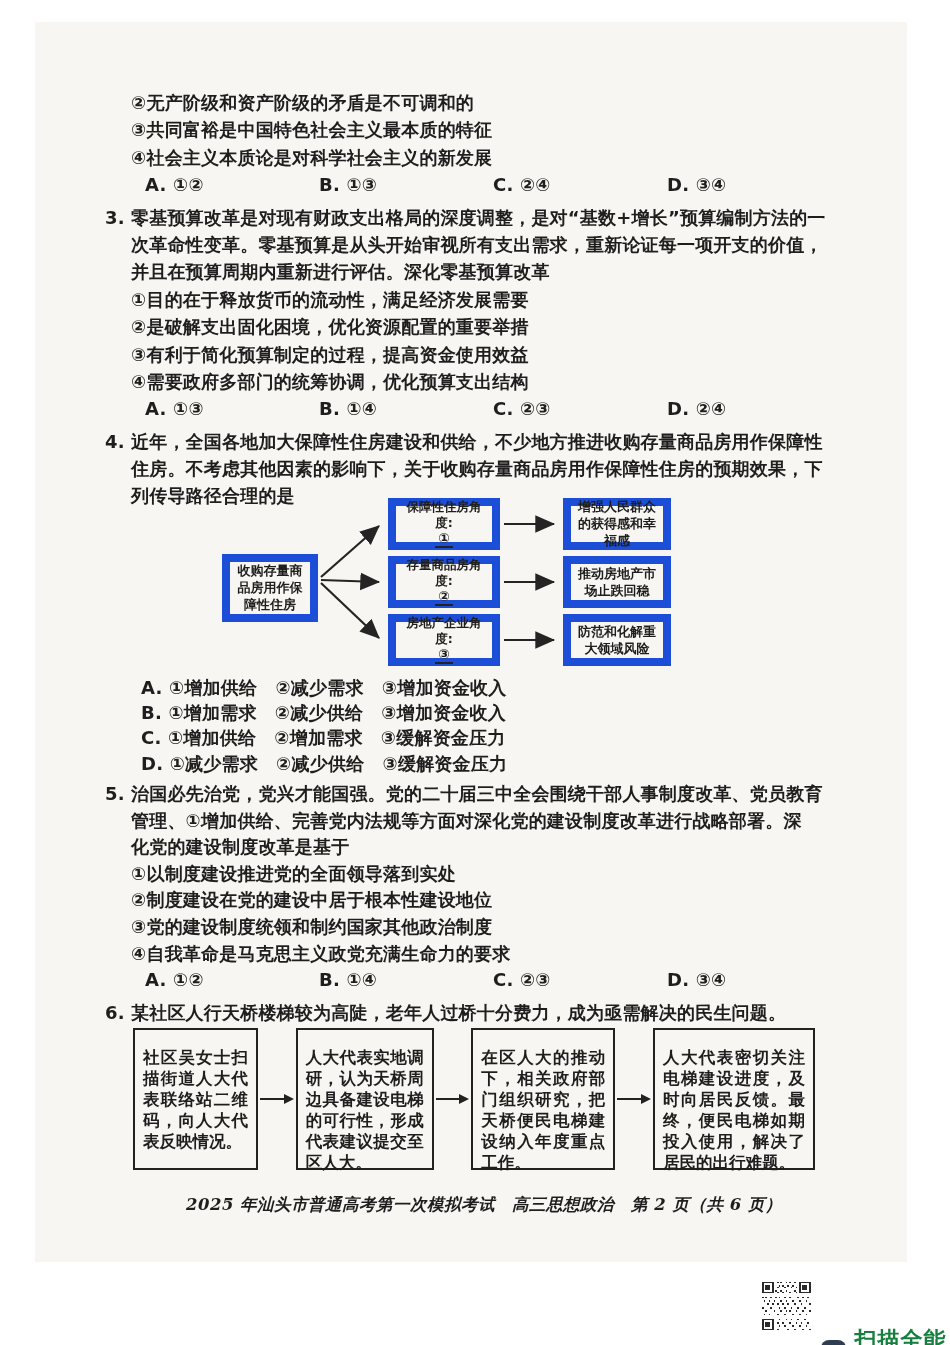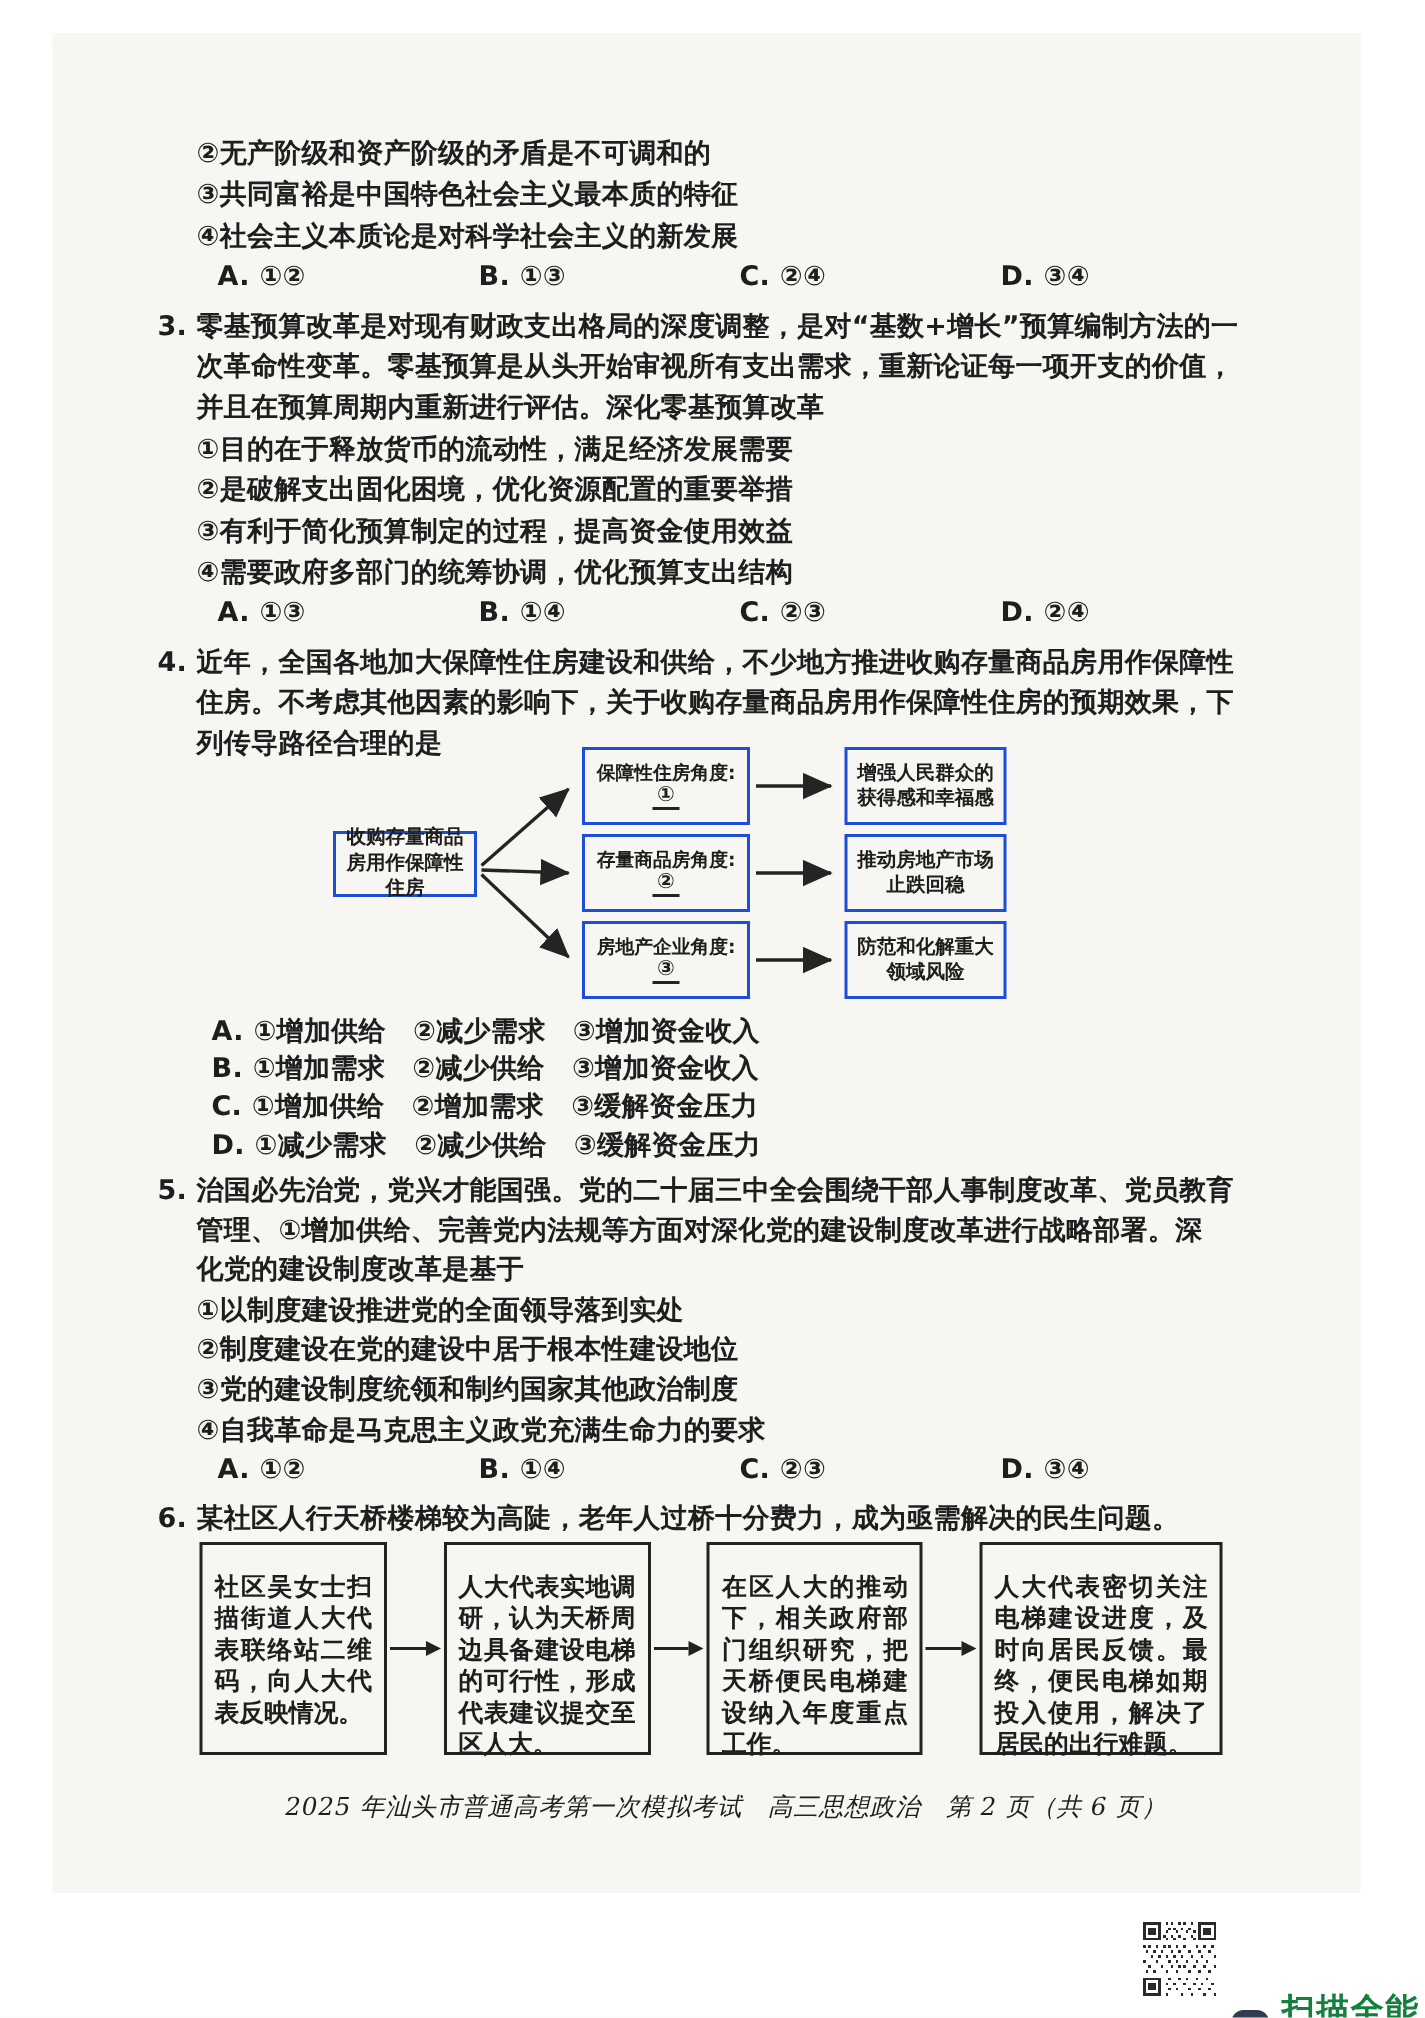--- a/index.html
+++ b/index.html
@@ -26,25 +26,25 @@
   .qnum{display:inline-block;width:26px;margin-left:-26px;font-weight:700;}
   .optrow{display:flex;padding-left:14px;}
   .optrow .opt{flex:0 0 auto;width:174px;}
   .optline{height:25.3px;line-height:25.3px;padding-left:10px;}
   
   .diagram{
     position:relative;margin-left:49px;margin-top:-14px;margin-bottom:5px;
     width:570px;height:174px;
   }
   .dbox{
-    position:absolute;box-sizing:border-box;border:2px solid #1d4ed8;
+    position:absolute;box-sizing:border-box;border:8px solid #1d4ed8;
     background:#f7f6f2;text-align:center;font-weight:700;
     display:flex;flex-direction:column;justify-content:center;align-items:center;
   }
-  .dbox.src{left:42px;top:58px;width:96px;height:44px;font-size:13px;line-height:17px;padding:2px 3px;}
+  .dbox.src{left:42px;top:58px;width:96px;height:68px;font-size:13px;line-height:17px;padding:2px 3px;}
   .dbox.mid{left:208px;width:112px;height:52px;font-size:12.5px;line-height:16px;padding:2px;}
   .dbox.eff{left:383px;width:108px;height:52px;font-size:13px;line-height:17px;padding:2px 4px;}
   .row1{top:2px;} .row2{top:60px;} .row3{top:118px;}
   .mark{display:inline-block;min-width:18px;border-bottom:2px solid #222;line-height:15px;font-size:14px;}
   .dg-arrows{position:absolute;left:0;top:0;}
   .dg-arrows line{stroke:#242424;stroke-width:2.2;}
   
   .flow{display:flex;align-items:center;width:682px;margin-left:2px;margin-top:2px;}
   .fbox{
     box-sizing:border-box;border:2px solid #222;background:#f7f6f2;
@@ -52,21 +52,21 @@
     line-height:21px;text-align:justify;flex:0 0 auto;
   }
   .fbox.b1{width:125px;} .fbox.b2{width:138px;} .fbox.b3{width:144px;} .fbox.b4{width:162px;}
   .farrow{flex:1 1 auto;display:flex;align-items:center;padding:0 2px;}
   .farrow .shaft{flex:1;height:2.6px;background:#222;}
   .farrow .head{width:0;height:0;border-left:10px solid #222;border-top:5.5px solid transparent;border-bottom:5.5px solid transparent;}
   
   .footer{
     position:relative;left:-15px;margin-top:24px;text-align:center;
     font-family:"DejaVu Serif","Liberation Serif",serif;
-    font-style:italic;font-weight:400;font-size:16.5px;letter-spacing:.5px;
+    font-style:italic;font-weight:700;font-size:16.5px;letter-spacing:.5px;
   }
   
   .wm{position:absolute;left:762px;top:1277px;display:flex;gap:10px;align-items:flex-start;}
   .wm-qr{width:58px;height:58px;}
   .wm-col{display:flex;flex-direction:column;}
   .wm-row{display:flex;align-items:center;gap:8px;margin-top:48px;}
   .cs-logo{
     width:31px;height:31px;border-radius:8px;
     background:linear-gradient(#2e3d4f 74%,#3fd3ab 74%);
     color:#fff;font-weight:700;font-size:15px;line-height:26px;text-align:center;

